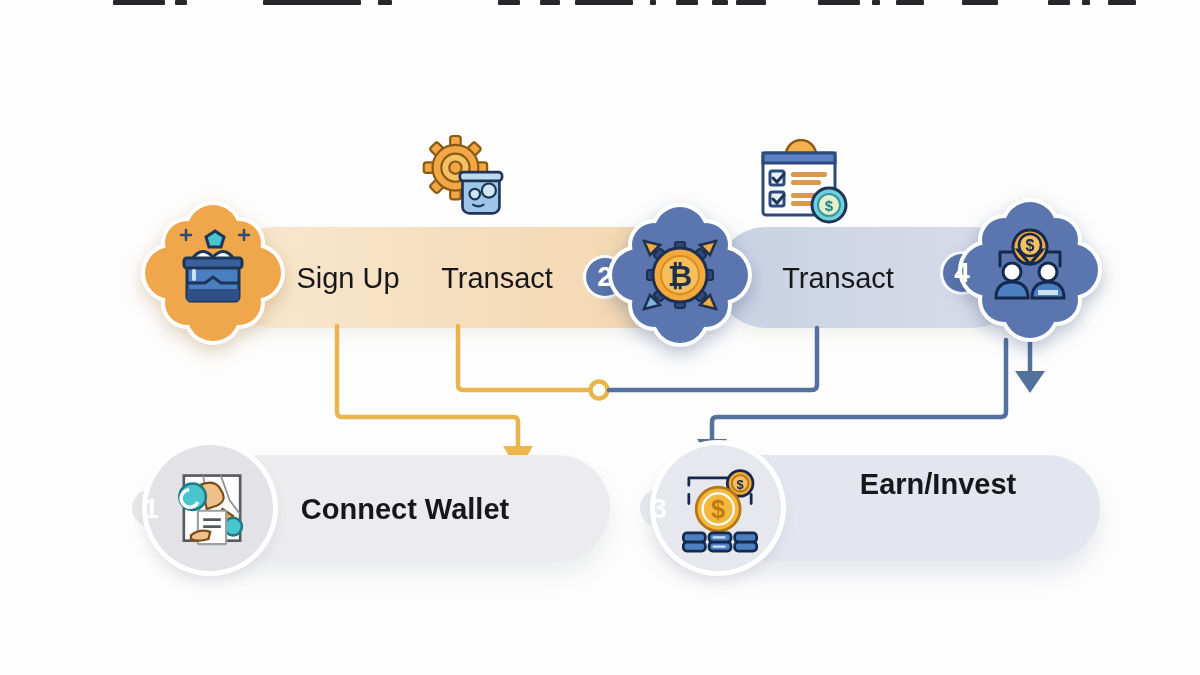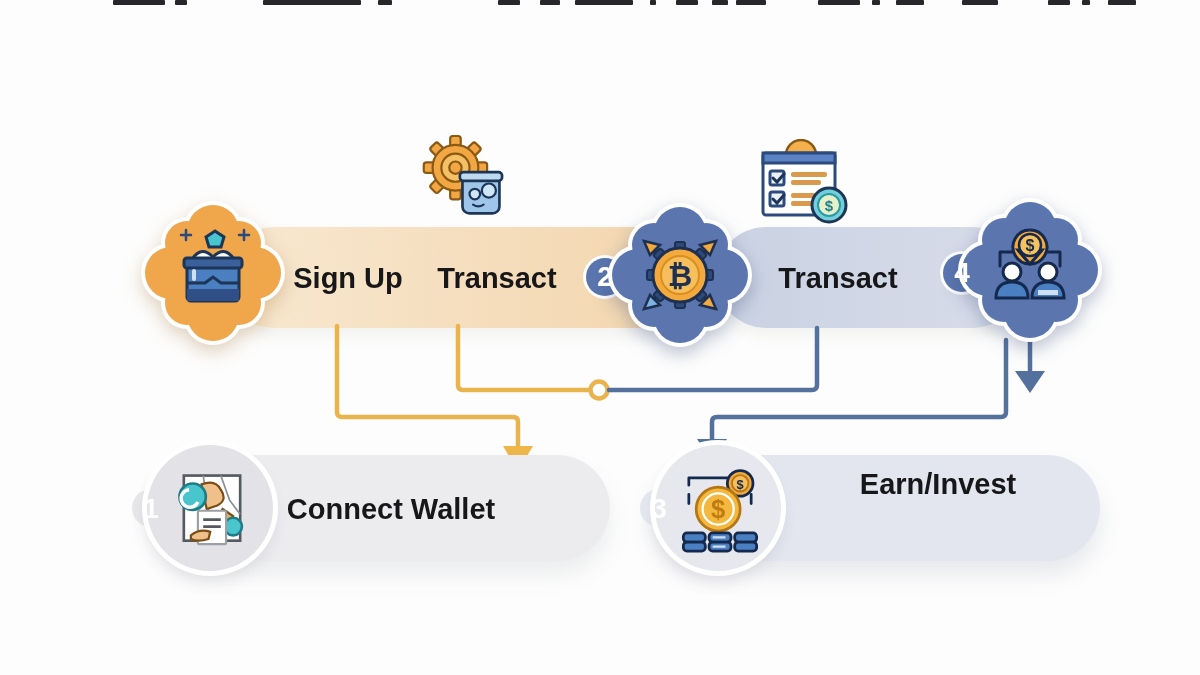--- a/index.html
+++ b/index.html
@@ -12,21 +12,21 @@
   .title{position:absolute;left:64px;top:72px;font-size:42px;font-weight:700;
          letter-spacing:-0.5px;color:#0e0e10;}
   
   .bar{position:absolute;height:101px;border-radius:50px;
        box-shadow:0 8px 14px rgba(120,110,90,.08);}
   .bar1{left:224px;top:227px;width:482px;
         background:linear-gradient(90deg,#F8E8D1 0%,#F5DDBC 55%,#F2D5AC 100%);}
   .bar2{left:716px;top:227px;width:306px;
         background:linear-gradient(90deg,#C9D2E3 0%,#D2D8E6 60%,#D8DDE9 100%);}
   .bar-label{position:absolute;transform:translate(-50%,-50%);font-size:29px;
-             font-weight:700;color:#17171a;white-space:nowrap;}
+             font-weight:400;color:#17171a;white-space:nowrap;}
   .num{position:absolute;transform:translate(-50%,-50%);font-size:28px;font-weight:700;}
   .num-white{color:#ffffff;}
   .num-faint{color:rgba(255,255,255,.92);}
   .num-lobe{position:absolute;width:38px;height:38px;border-radius:50%;}
   .lobe-blue{background:#5B76AF;box-shadow:0 0 0 3px #fff;}
   .lobe-gray1{background:#E7E7EA;}
   .lobe-gray2{background:#E4E7ED;}
   .blob{position:absolute;}
   .blob-shadow-o{filter:drop-shadow(0 7px 9px rgba(150,100,30,.28));}
   .blob-shadow-b{filter:drop-shadow(0 7px 9px rgba(40,60,110,.30));}
@@ -245,21 +245,21 @@
     <path d="M38,22 q16,-6 22,6 q8,12 -4,18 l-12,4 z" fill="#EFC08A" stroke="#7a4e16" stroke-width="2.5"></path>
     <circle cx="28" cy="36" r="15" fill="#49C5CE" stroke="#1f7c86" stroke-width="3"></circle>
     <path d="M24,28 a10,10 0 1 0 10,14" fill="none" stroke="#ffffff" stroke-width="4"></path>
     <path d="M62,50 l12,8 -6,10 -12,-6 z" fill="#F3B04C" stroke="#7a4e16" stroke-width="2.5"></path>
     <circle cx="74" cy="70" r="10" fill="#49C5CE" stroke="#1f7c86" stroke-width="3"></circle>
     <rect x="34" y="52" width="32" height="38" rx="2" fill="#ffffff" stroke="#9aa0a6" stroke-width="2.5"></rect>
     <path d="M40,62 h20 M40,70 h20" stroke="#555a60" stroke-width="3"></path>
     <path d="M26,80 q10,-8 22,-4 l-2,8 q-12,4 -20,0 z" fill="#EFC08A" stroke="#7a4e16" stroke-width="2.5"></path>
   </svg>
   <span class="num num-faint" style="left:151px;top:509px">1</span>
-  <span class="pill-label" style="left:391px;top:509px">Connect Wallet</span>
+  <span class="pill-label" style="left:405px;top:509px">Connect Wallet</span>
 
   <div class="pill pill2"></div>
   <div class="num-lobe lobe-gray2" style="left:640px;top:489px"></div>
   <div class="pill-circle circ2"></div>
   <svg class="float-icon" style="left:676px;top:463px" width="88" height="92" viewBox="0 0 96 100">
     <path d="M14,16 h48 M14,16 v8 M14,34 v10 M82,34 v10" fill="none" stroke="#14294d" stroke-width="3" stroke-linecap="round"></path>
     <circle cx="70" cy="22" r="14" fill="#F3A93C" stroke="#14294d" stroke-width="3"></circle>
     <circle cx="70" cy="22" r="9" fill="#F6BE5C" stroke="#b57714" stroke-width="2"></circle>
     <text x="70" y="28" font-size="14" fill="#14294d" text-anchor="middle">$</text>
     <circle cx="46" cy="50" r="24" fill="#F5B83F" stroke="#b57714" stroke-width="3"></circle>

